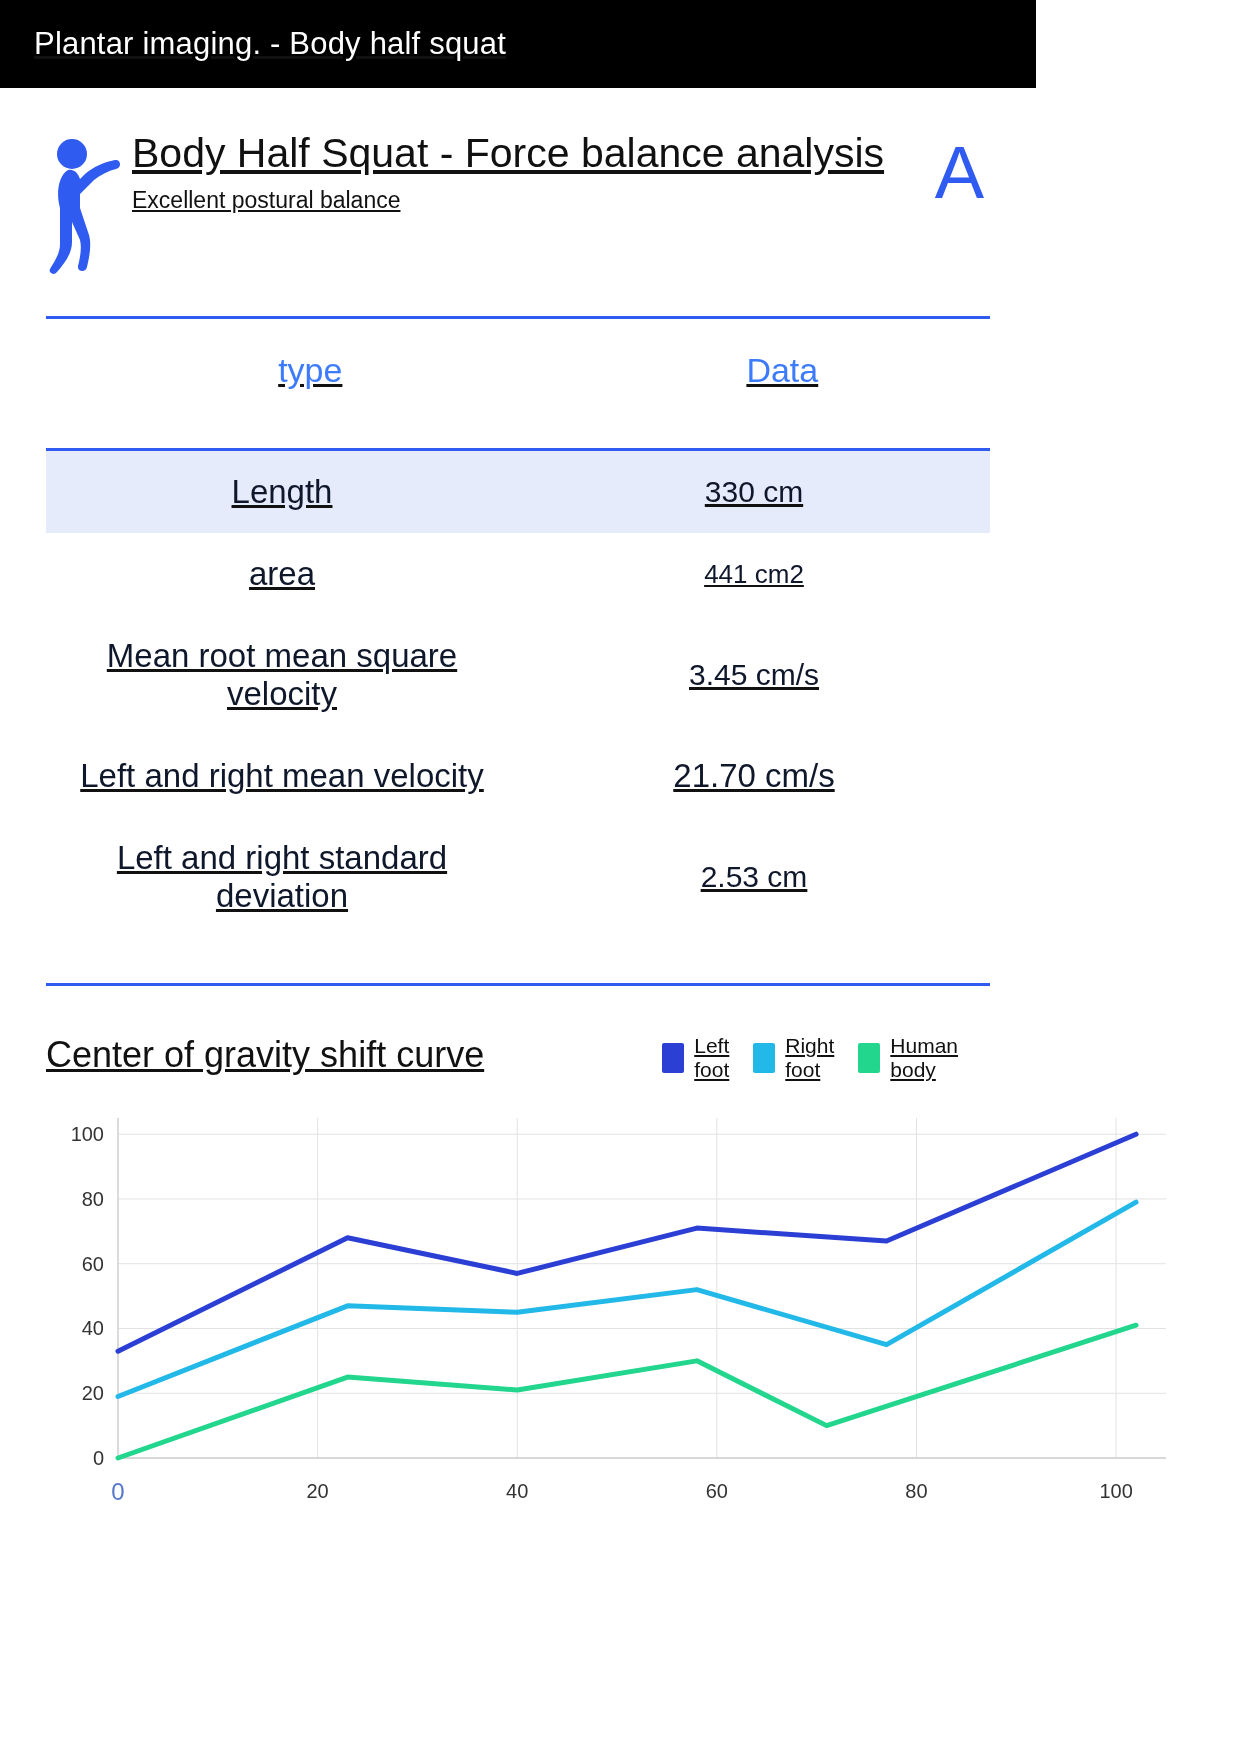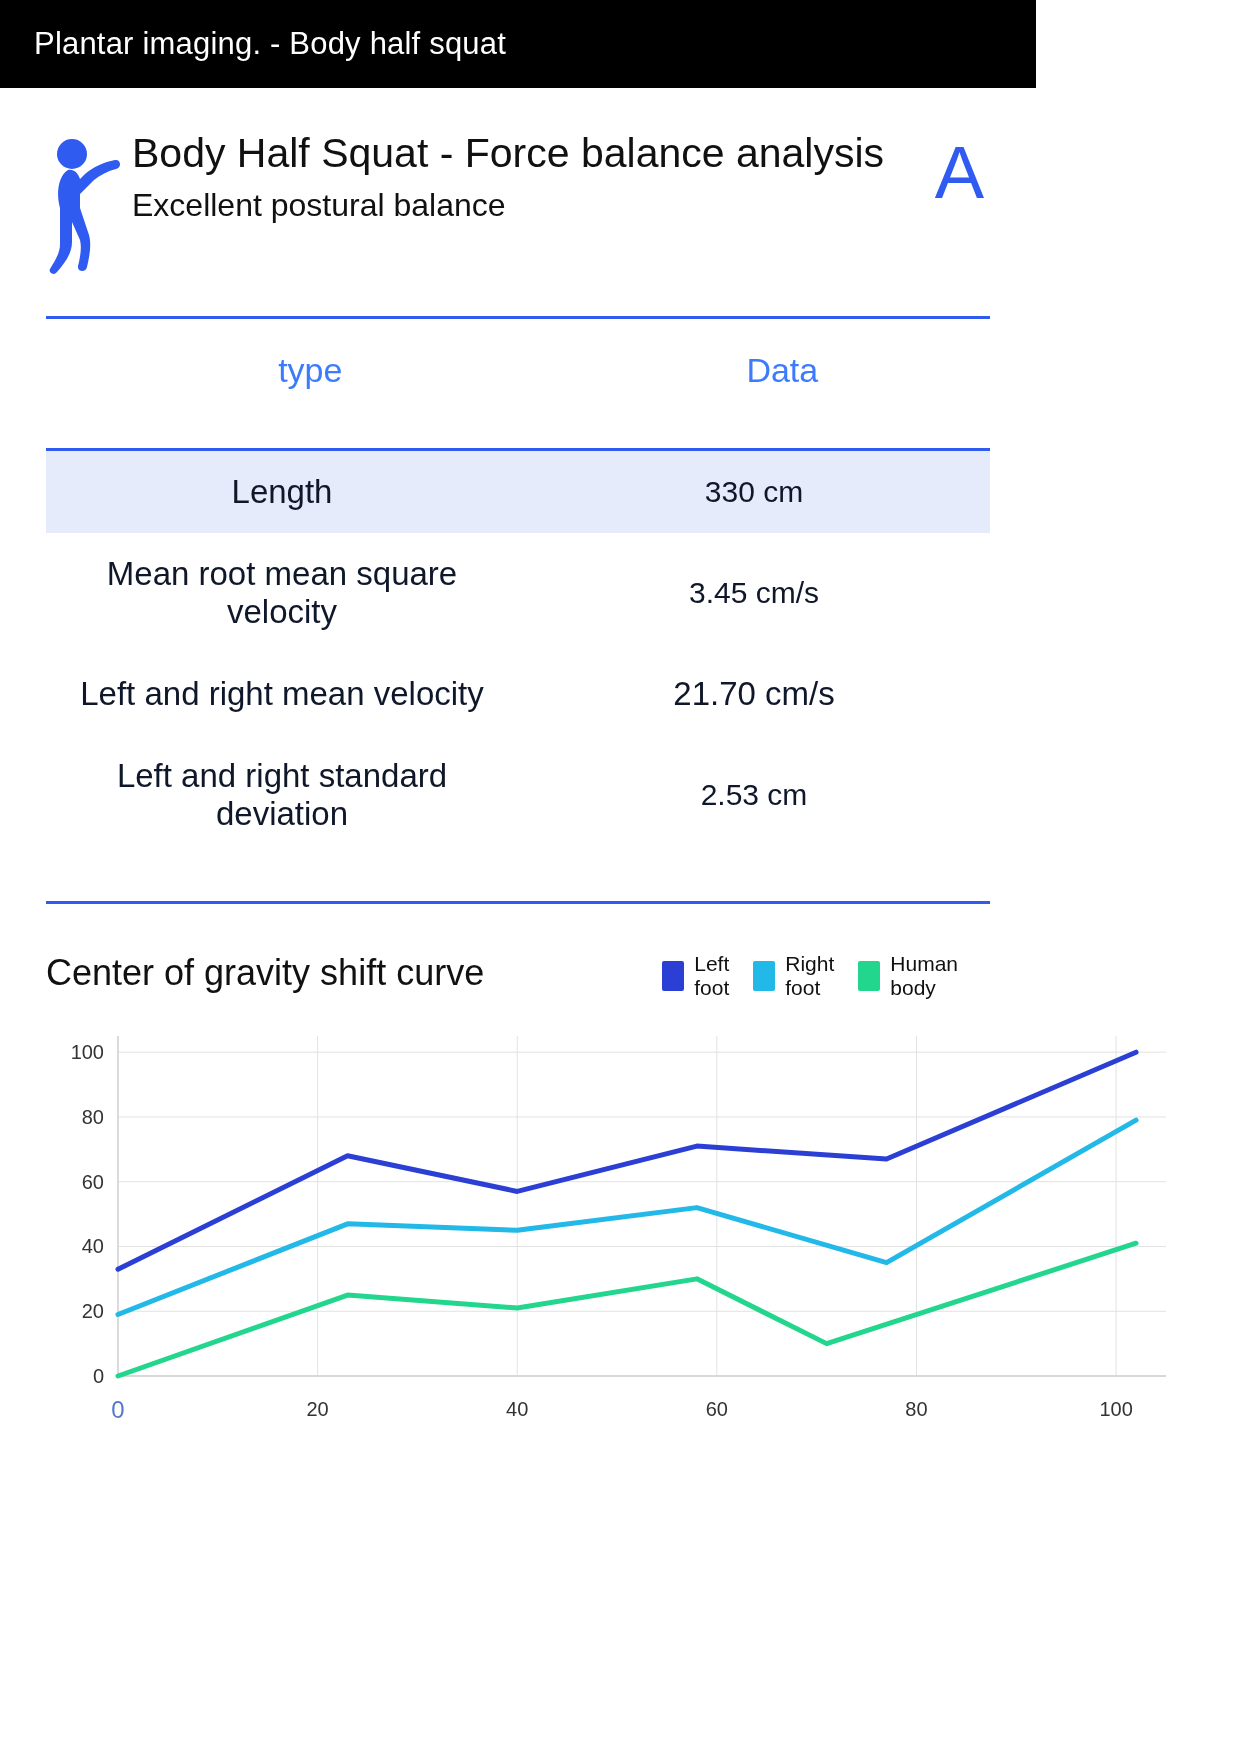--- a/index.html
+++ b/index.html
@@ -11,20 +11,21 @@
   body {
     font-family: "Liberation Sans", sans-serif;
     color: #111111;
   }
   .page {
     width: 1036px;
     min-height: 1754px;
     position: relative;
     background: #ffffff;
     box-sizing: border-box;
+    text-decoration: underline;
   }
   
   .topbar {
     background: #000000;
     color: #ffffff;
     height: 88px;
     display: flex;
     align-items: center;
     padding: 0 34px;
     box-sizing: border-box;
@@ -53,21 +54,21 @@
     flex: 1 1 auto;
     padding-left: 8px;
   }
   .h-title {
     font-size: 41px;
     color: #111111;
     line-height: 1.15;
     font-weight: 400;
   }
   .h-sub {
-    font-size: 32px;
+    font-size: 23px;
     color: #111111;
     margin-top: 10px;
     font-weight: 400;
   }
   .grade {
     font-size: 74px;
     color: #2f5bf0;
     line-height: 1;
     position: absolute;
     right: 6px;
@@ -191,20 +192,24 @@
           <th class="col-data">Data</th>
         </tr>
       </thead>
     </table>
     <div class="rule"></div>
     <table class="data-table">
       <tbody>
         <tr class="alt">
           <td class="type-cell col-type s-lg">Length</td>
           <td class="data-cell col-data s-md">330 cm</td>
+        </tr>
+        <tr>
+          <td class="type-cell col-type s-lg">area</td>
+          <td class="data-cell col-data s-sm">441 cm2</td>
         </tr>
         <tr>
           <td class="type-cell col-type s-lg">Mean root mean square velocity</td>
           <td class="data-cell col-data s-md">3.45 cm/s</td>
         </tr>
         <tr>
           <td class="type-cell col-type s-lg">Left and right mean velocity</td>
           <td class="data-cell col-data s-lg">21.70 cm/s</td>
         </tr>
         <tr>

